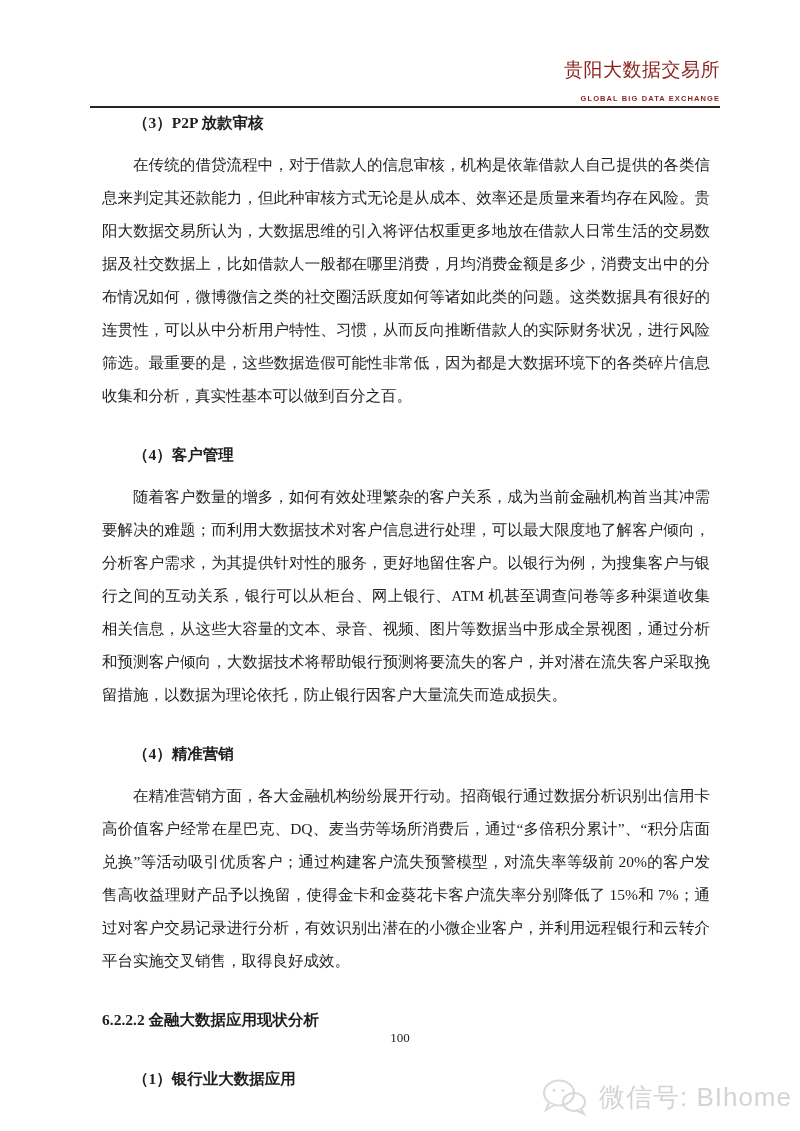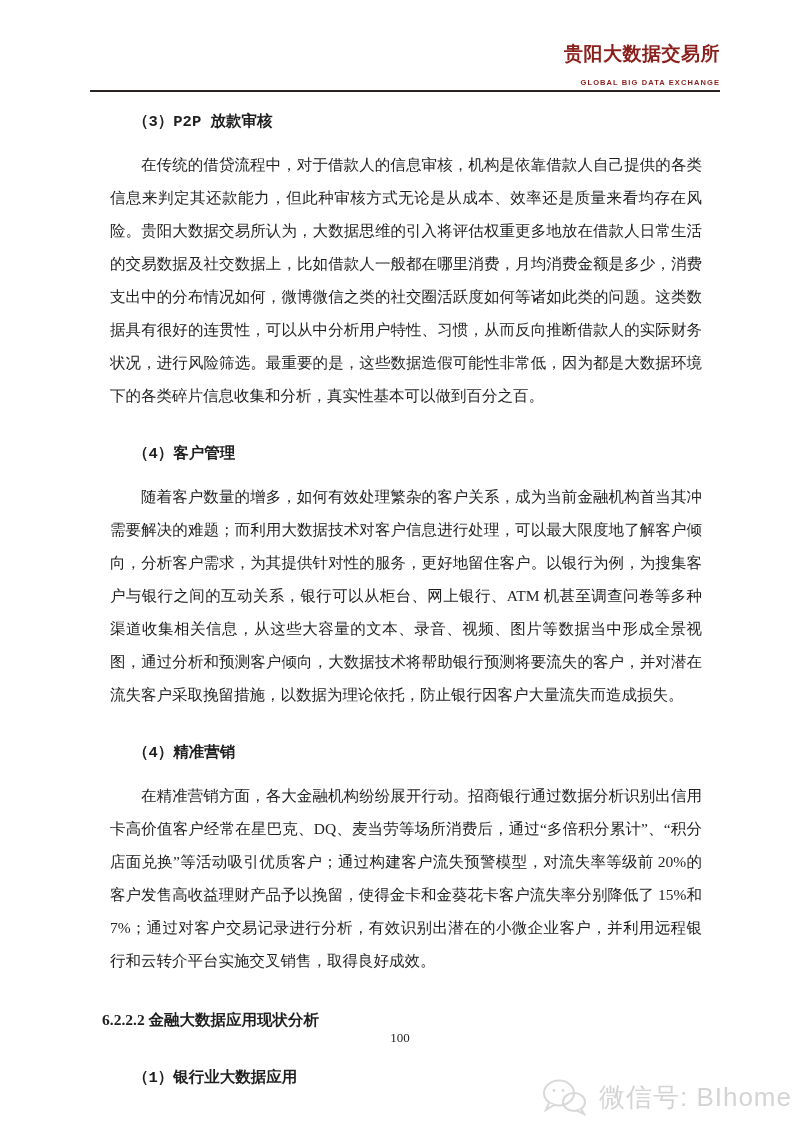--- a/index.html
+++ b/index.html
@@ -28,23 +28,24 @@
     left: 90px;
     right: 80px;
   }
   .logo-block {
     padding-top: 44px;
     text-align: right;
     line-height: 1;
   }
   .logo-cn {
     font-family: "Liberation Sans", "DejaVu Sans", sans-serif;
-    font-weight: bold;
+    font-weight: normal;
     font-size: 19px;
     letter-spacing: 0.5px;
+    margin-top: 16px;
   }
   .logo-en {
     font-family: "Liberation Sans", "DejaVu Sans", sans-serif;
     font-weight: bold;
     font-size: 7.5px;
     letter-spacing: 1.1px;
     margin-top: 16px;
   }
   .header-rule {
     margin-top: 3px;
@@ -62,24 +63,23 @@
     line-height: 33px;
     text-align: justify;
   }
   .doc h3 {
     font-size: 15.5px;
     font-weight: bold;
     margin: 26px 0 9px 0;
     padding-left: 31px;
     text-align: left;
     line-height: 33px;
-    font-family: Liberation Mono, monospace;
   }
   .doc p {
-    margin: 8px;
+    margin: 0;
     text-indent: 2em;
   }
   .doc h2 {
     font-size: 15.5px;
     font-weight: bold;
     margin: 26px 0 9px 0;
     text-align: left;
     line-height: 33px;
   }
 

